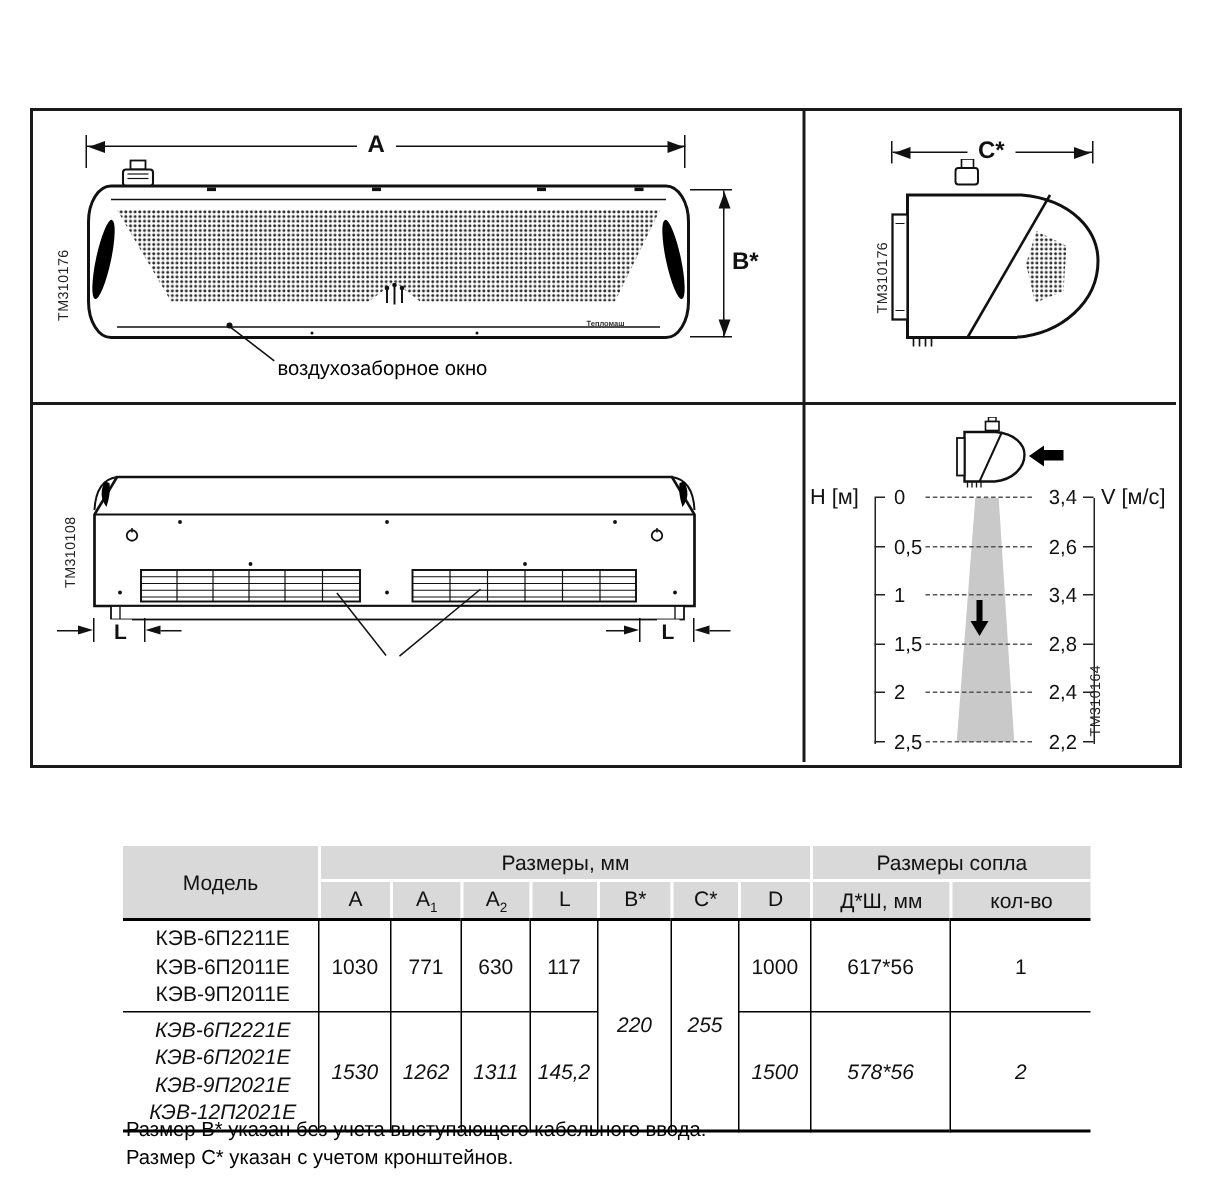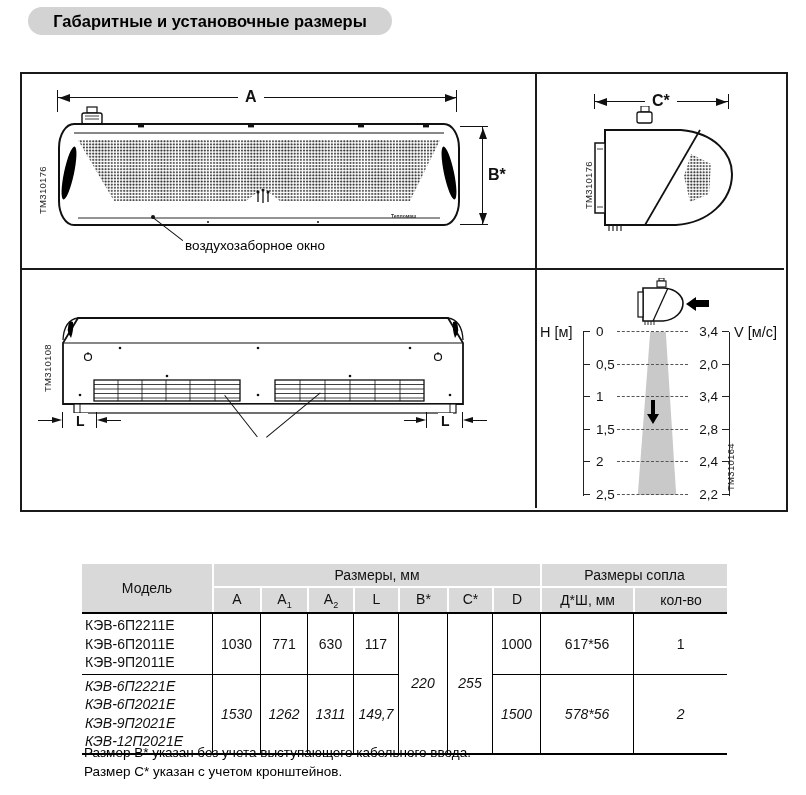--- a/index.html
+++ b/index.html
@@ -51,31 +51,30 @@
   thead tr:first-child th{height:22px;}
   thead tr:last-child th{height:24px;border-top:2px solid #fff;}
   th.gl{border-left:2px solid #fff;}
   th#th-model{border-top:none;}
   tbody td{border-left:1.4px solid #000;text-align:center;vertical-align:middle;background:#fff;padding:2px 0;}
   tbody td:first-child{border-left:none;}
   tbody tr.g1 td{border-top:2px solid #000;}
   tbody tr.g2 td{border-top:1.6px solid #000;}
   tbody td.bb{border-bottom:2px solid #000;font-style:italic;}
   td.model{text-align:left;padding-left:3px;}
-  td.model div{line-height:18.5px;white-space:nowrap;}
+  td.model div{line-height:18.5px;white-space:nowrap;text-align:center;}
   sub{font-size:9px;}
   
   .note{font-size:13.5px;line-height:18.5px;color:#000;}
 </style>
 </head>
 <body>
 
 <div id="page">
 
-  <div class="abs" id="title-pill">Габаритные и установочные размеры</div>
 
   <div class="abs" id="draw-box"></div>
   <div class="abs" id="div-v"></div>
   <div class="abs" id="div-h"></div>
 
   <div class="abs tick-v" style="left:57px;top:90px;height:22px"></div>
   <div class="abs tick-v" style="left:456px;top:90px;height:22px"></div>
   <div class="abs dimline-h" style="left:58px;top:97px;width:399px"></div>
   <div class="abs arr arr-l" style="left:59px;top:94px"></div>
   <div class="abs arr arr-r" style="left:445px;top:94px"></div>
@@ -261,21 +260,21 @@
     <span class="tk tk-l"></span>
       <span class="h-val">0</span>
     <span class="dash"></span>
     <span class="v-val">3,4</span>
       <span class="tk tk-r"></span>
   </div>
   <div class="abs chart-row" style="top:357px">
     <span class="tk tk-l"></span>
       <span class="h-val">0,5</span>
     <span class="dash"></span>
-    <span class="v-val">2,0</span>
+    <span class="v-val">2,6</span>
       <span class="tk tk-r"></span>
   </div>
   <div class="abs chart-row" style="top:389px">
     <span class="tk tk-l"></span>
       <span class="h-val">1</span>
     <span class="dash"></span>
     <span class="v-val">3,4</span>
       <span class="tk tk-r"></span>
   </div>
   <div class="abs chart-row" style="top:422px">
@@ -353,21 +352,21 @@
         <tr class="g2">
           <td class="model bb">
             <div>КЭВ-6П2221Е</div>
             <div>КЭВ-6П2021Е</div>
             <div>КЭВ-9П2021Е</div>
             <div>КЭВ-12П2021Е</div>
           </td>
           <td class="bb">1530</td>
           <td class="bb">1262</td>
           <td class="bb">1311</td>
-          <td class="bb">149,7</td>
+          <td class="bb">145,2</td>
           <td class="bb">1500</td>
           <td class="bb">578*56</td>
           <td class="bb">2</td>
         </tr>
       </tbody>
     </table>
   </div>
 
   <div class="abs note" style="left:84px;top:763px">Размер C* указан с учетом кронштейнов.</div>
   <div class="abs note" style="left:84px;top:744px">Размер B* указан без учета выступающего кабельного ввода.</div>

